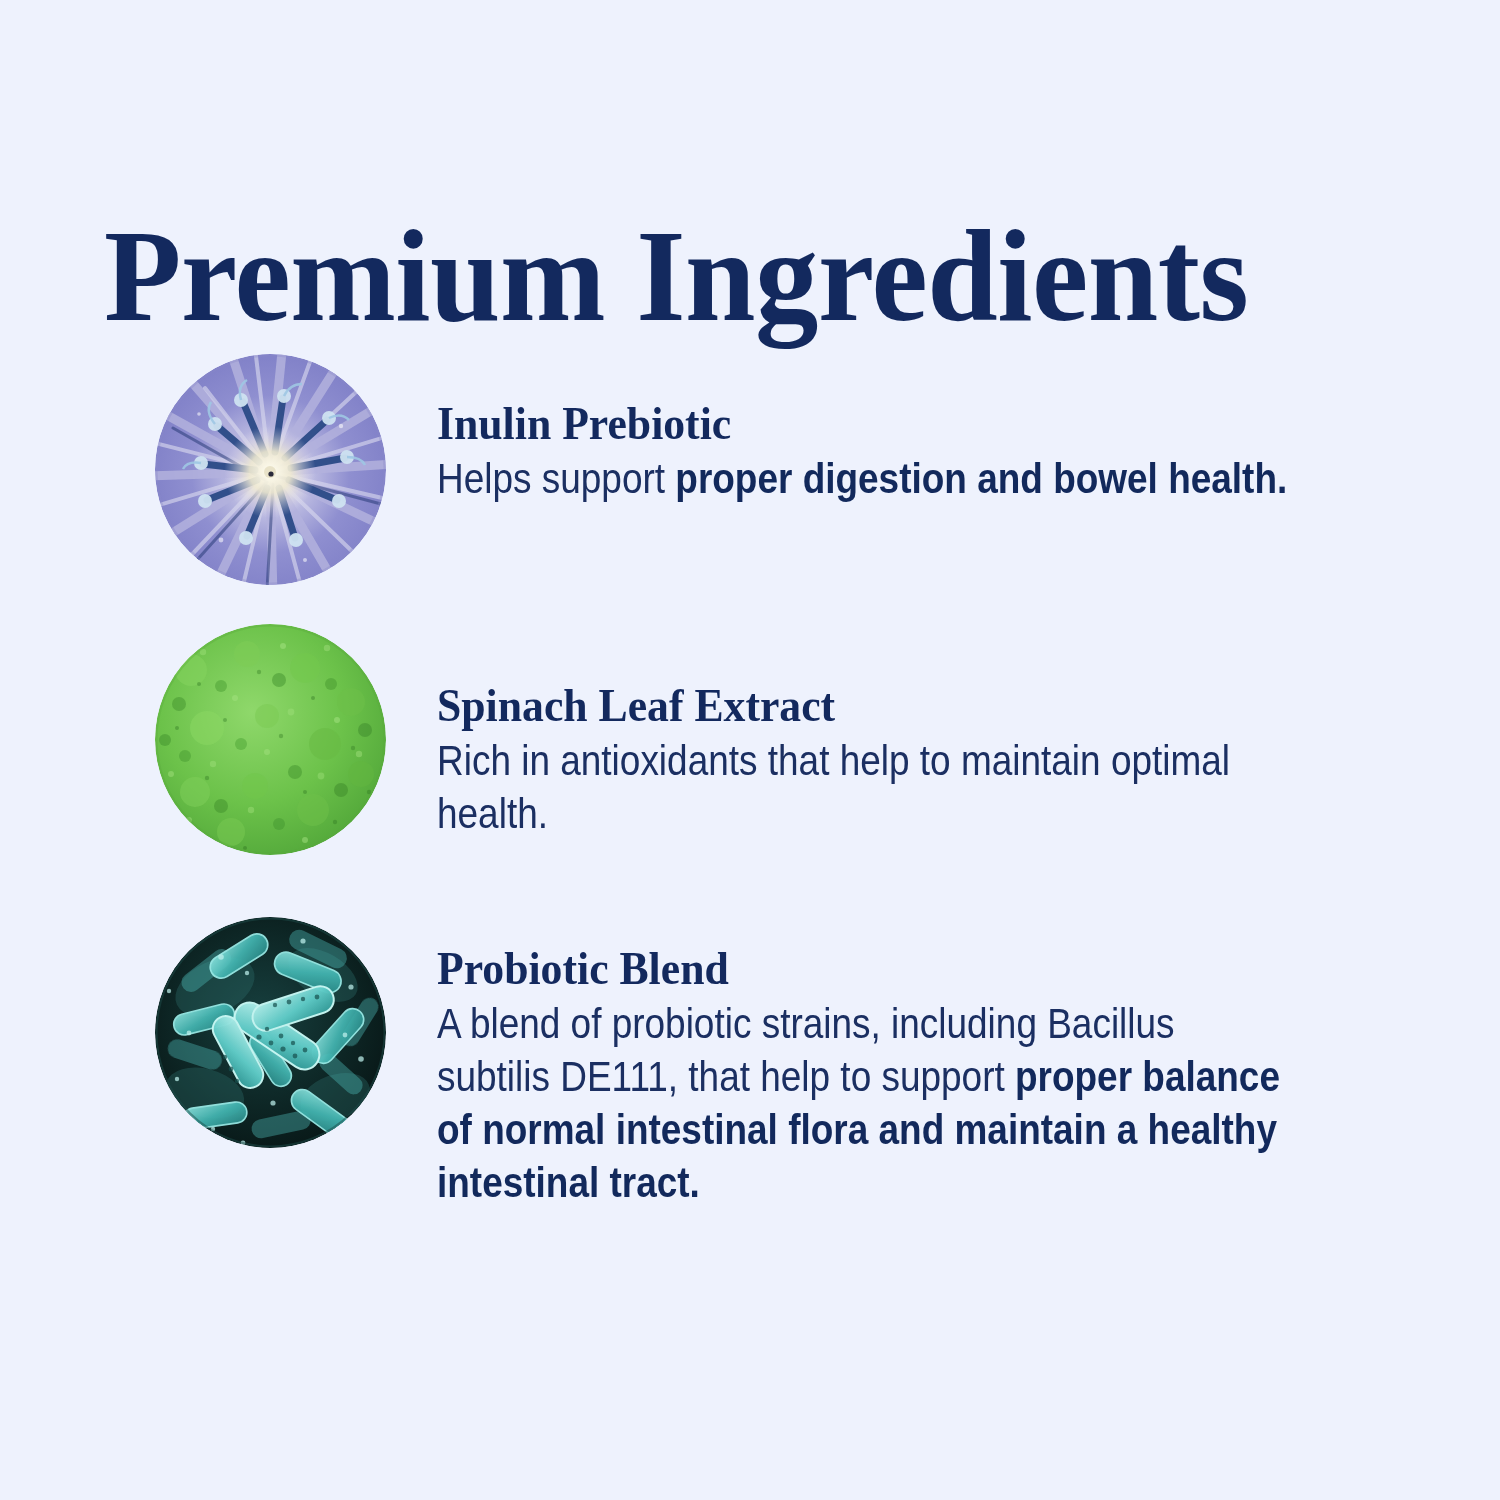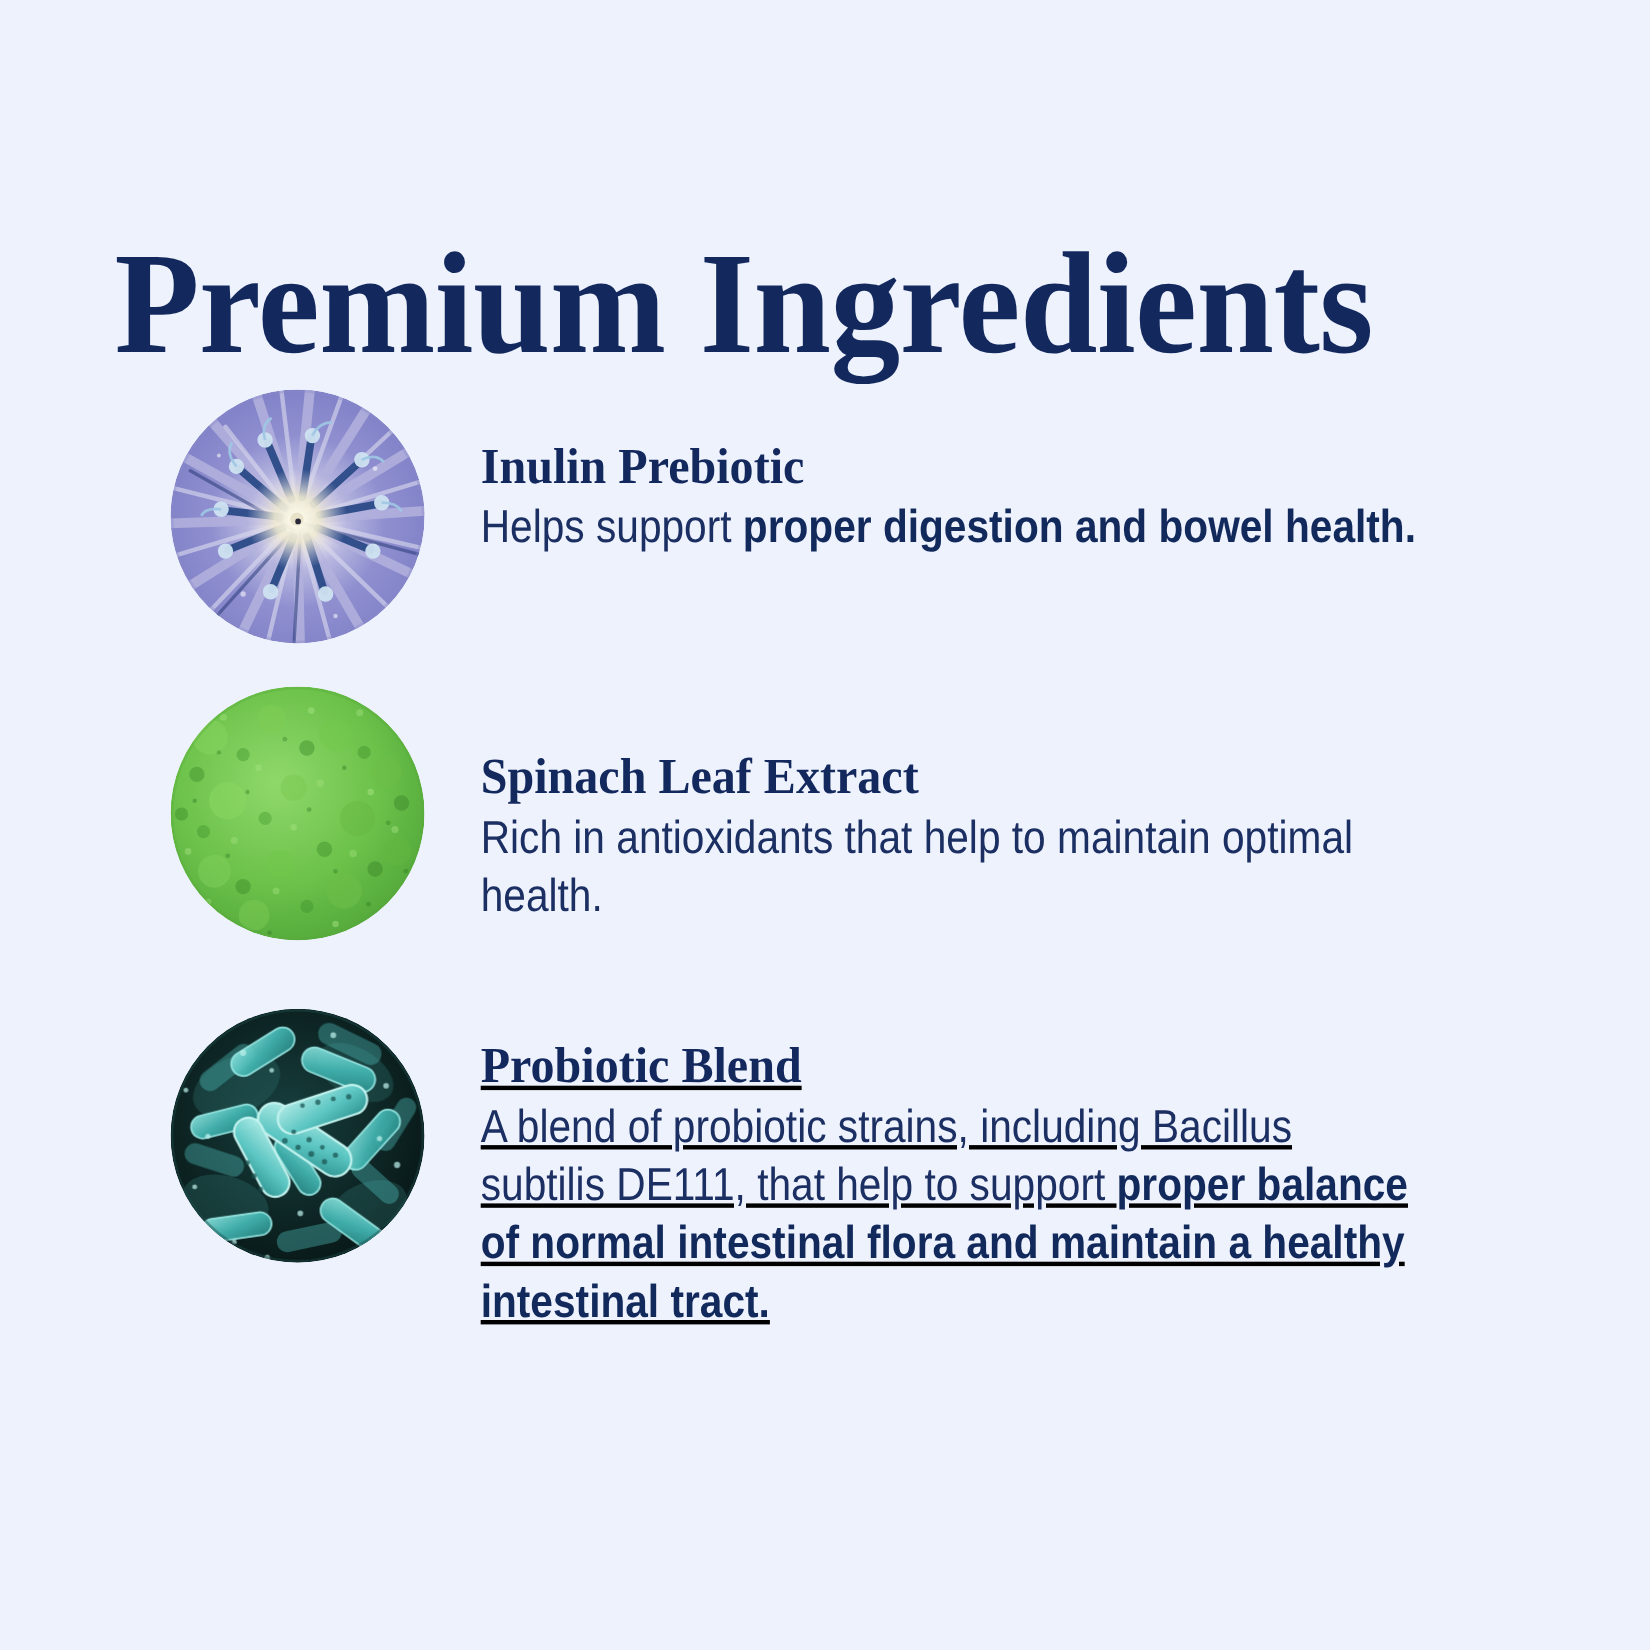--- a/index.html
+++ b/index.html
@@ -92,21 +92,21 @@
     margin: 0;
     transform: scaleX(0.88);
     transform-origin: left top;
     width: 113%;
   }
   .ing-desc .em {
     font-weight: 700;
     color: #12295c;
   }
   .r2 .ing-text { top: 40px; }
-  .r3 .ing-text { top: 10px; text-decoration: underline; }
+  .r3 .ing-text { top: 10px; }
 </style>
 </head>
 <body>
 
 <div class="page">
 
   <h1 class="page-title">Premium Ingredients</h1>
 
   <div class="ingredients">
 

